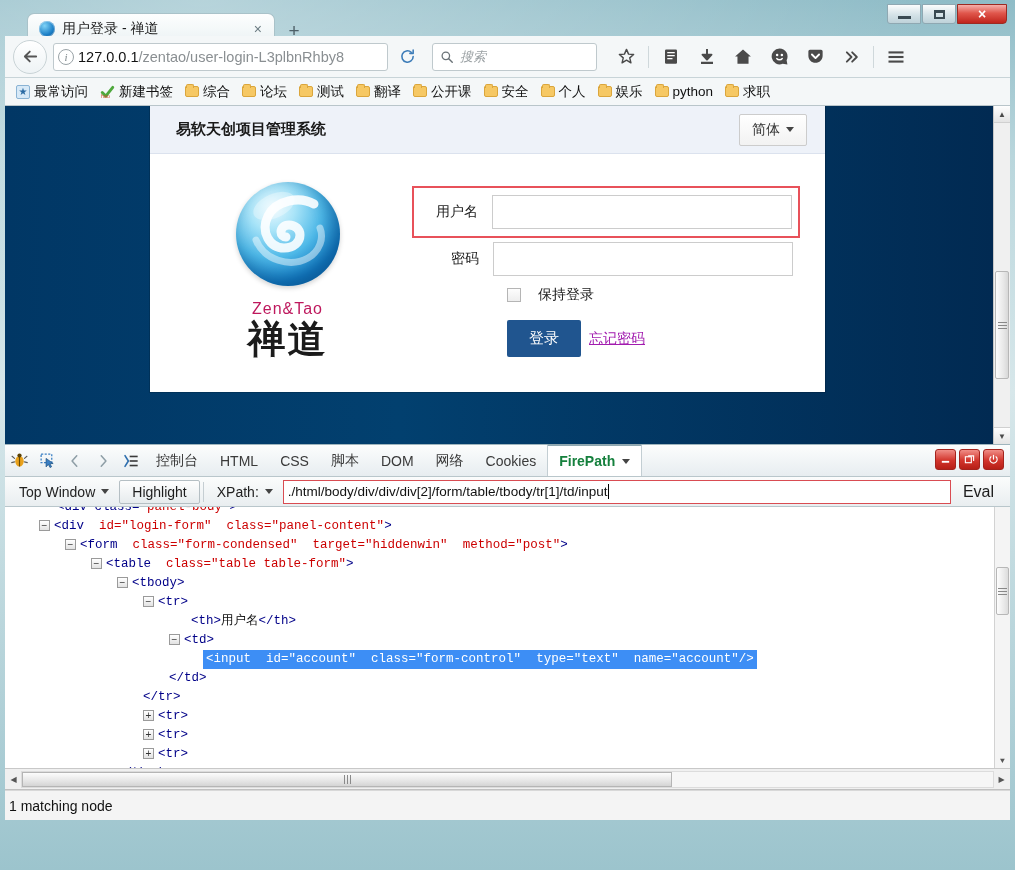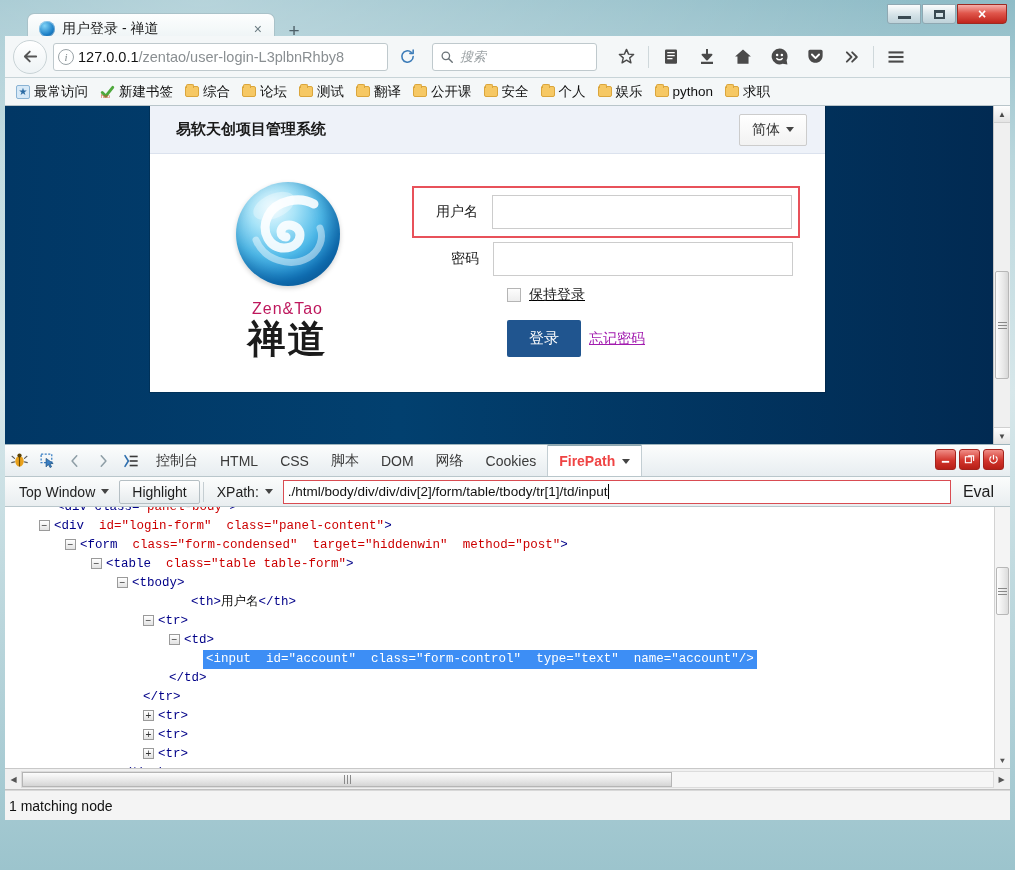--- a/index.html
+++ b/index.html
@@ -156,21 +156,21 @@
   .zen-cn{font-size:38px;color:#1b1b1b;font-weight:bold;letter-spacing:2px;line-height:1;margin-top:2px;font-family:"DejaVu Sans",sans-serif;}
   .form-col { flex:1; padding-top:6px; }
   .frow { display:flex; align-items:center; margin-bottom:10px; }
   .flabel { width:78px; text-align:right; padding-right:14px; font-size:14px; color:#222; }
   .finput { width:300px; height:34px; border:1px solid #ccc; background:#fff; }
   .hl-wrap {
     display:inline-flex; align-items:center;
     outline:2px solid #e8515a; outline-offset:0;
     padding:7px 6px 7px 0; margin-bottom:6px; margin-left:-1px;
   }
-  .checkrow{display:flex;align-items:center;gap:8px;margin:8px 0 0 92px;text-decoration:underline;}
+  .checkrow{display:flex;align-items:center;gap:17px;margin:8px 0 0 92px;}
   .cbox{width:14px;height:14px;border:1px solid #b5b5b5;background:linear-gradient(180deg,#fdfdfd,#eee);}
   .checkrow span{font-size:14px;color:#222;}
   .btnrow{display:flex;align-items:center;gap:8px;margin:16px 0 0 92px;}
   .login-btn{background:#20558f;color:#fff;font-size:15px;padding:9px 22px;border:none;border-radius:2px;}
   .forgot{color:#a21caf;font-size:14px;font-family:Liberation Mono, monospace;}
 
   
   .pscroll{ width:17px; background:#f0f0f0; border-left:1px solid #c7c7c7; position:relative; }
   .pscroll .arrow{height:17px;display:flex;align-items:center;justify-content:center;
     background:linear-gradient(180deg,#fefefe,#e4e4e4);border-bottom:1px solid #d0d0d0;font-size:8px;color:#4a4a4a;}
@@ -190,21 +190,21 @@
     height:33px; display:flex; align-items:stretch;
     background:linear-gradient(180deg,#fcfdfd,#e7edf0);
     border-top:1px solid #9fb5bd; border-bottom:1px solid #b9c6cb;
     position:relative;
   }
   .fb-ico{width:28px;display:flex;align-items:center;justify-content:center;color:#4a5a64;}
   .fb-tab{
     display:flex;align-items:center;padding:0 11px;font-size:14px;color:#3a3a3a;
   }
   .fb-tab.active{
-    background:#fff; font-weight:bold; color:#ef4444;
+    background:#fff; font-weight:bold; color:#15803d;
     border-left:1px solid #c3ced3;border-right:1px solid #c3ced3;
     border-top:2px solid #8fa7b0;
     margin-top:-1px;
   }
   .fb-right{position:absolute;right:6px;top:4px;display:flex;gap:3px;}
   .fbsq{width:21px;height:21px;border-radius:3px;border:1px solid #a4231d;
     background:linear-gradient(180deg,#f08e87,#d2352c 55%,#b61f17);
     display:flex;align-items:center;justify-content:center;color:#fff;font-size:11px;}
   #fb-xpathbar{
     height:30px; display:flex; align-items:center; gap:0px;
@@ -596,26 +596,26 @@
         </div>
 
         <div class="tl" style="margin-left:78px">
           <span class="tog">−</span><span class="tagc">&lt;table</span>&nbsp;&nbsp;<span class="attrn">class=</span><span class="attrv">"table table-form"</span><span class="tagc">&gt;</span>
         </div>
 
         <div class="tl" style="margin-left:104px">
           <span class="tog">−</span><span class="tagc">&lt;tbody&gt;</span>
         </div>
 
+        <div class="tl" style="margin-left:130px">
+          <span class="tog">−</span><span class="tagc">&lt;tr&gt;</span>
+        </div>
+
         <div class="tl" style="margin-left:178px">
           <span class="tagc">&lt;th&gt;</span><span class="txtc">用户名</span><span class="tagc">&lt;/th&gt;</span>
-        </div>
-
-        <div class="tl" style="margin-left:130px">
-          <span class="tog">−</span><span class="tagc">&lt;tr&gt;</span>
         </div>
 
         <div class="tl" style="margin-left:156px">
           <span class="tog">−</span><span class="tagc">&lt;td&gt;</span>
         </div>
 
         <div class="tl" style="margin-left:190px">
           <span class="hl-row"><span class="tagc">&lt;input</span>&nbsp;&nbsp;<span class="attrn">id=</span><span class="attrv">"account"</span>&nbsp;&nbsp;<span class="attrn">class=</span><span class="attrv">"form-control"</span>&nbsp;&nbsp;<span class="attrn">type=</span><span class="attrv">"text"</span>&nbsp;&nbsp;<span class="attrn">name=</span><span class="attrv">"account"</span><span class="tagc">/&gt;</span></span>
         </div>
 

